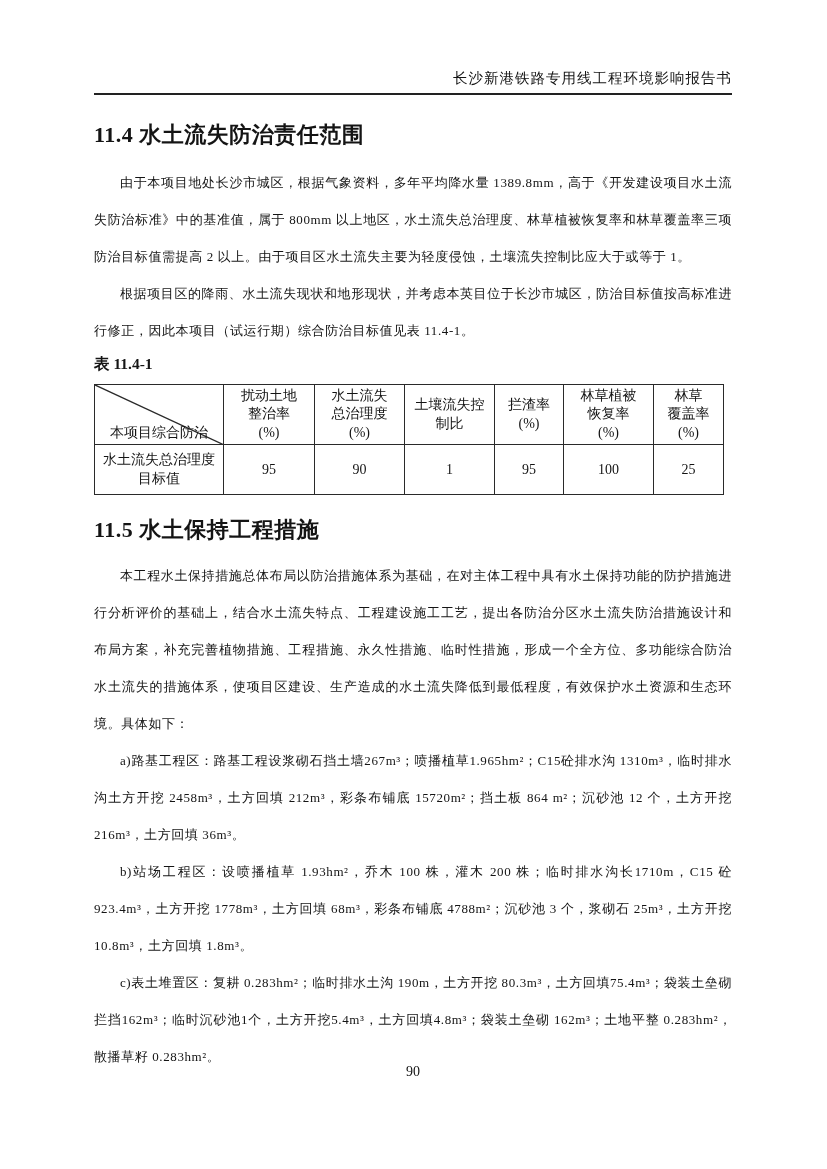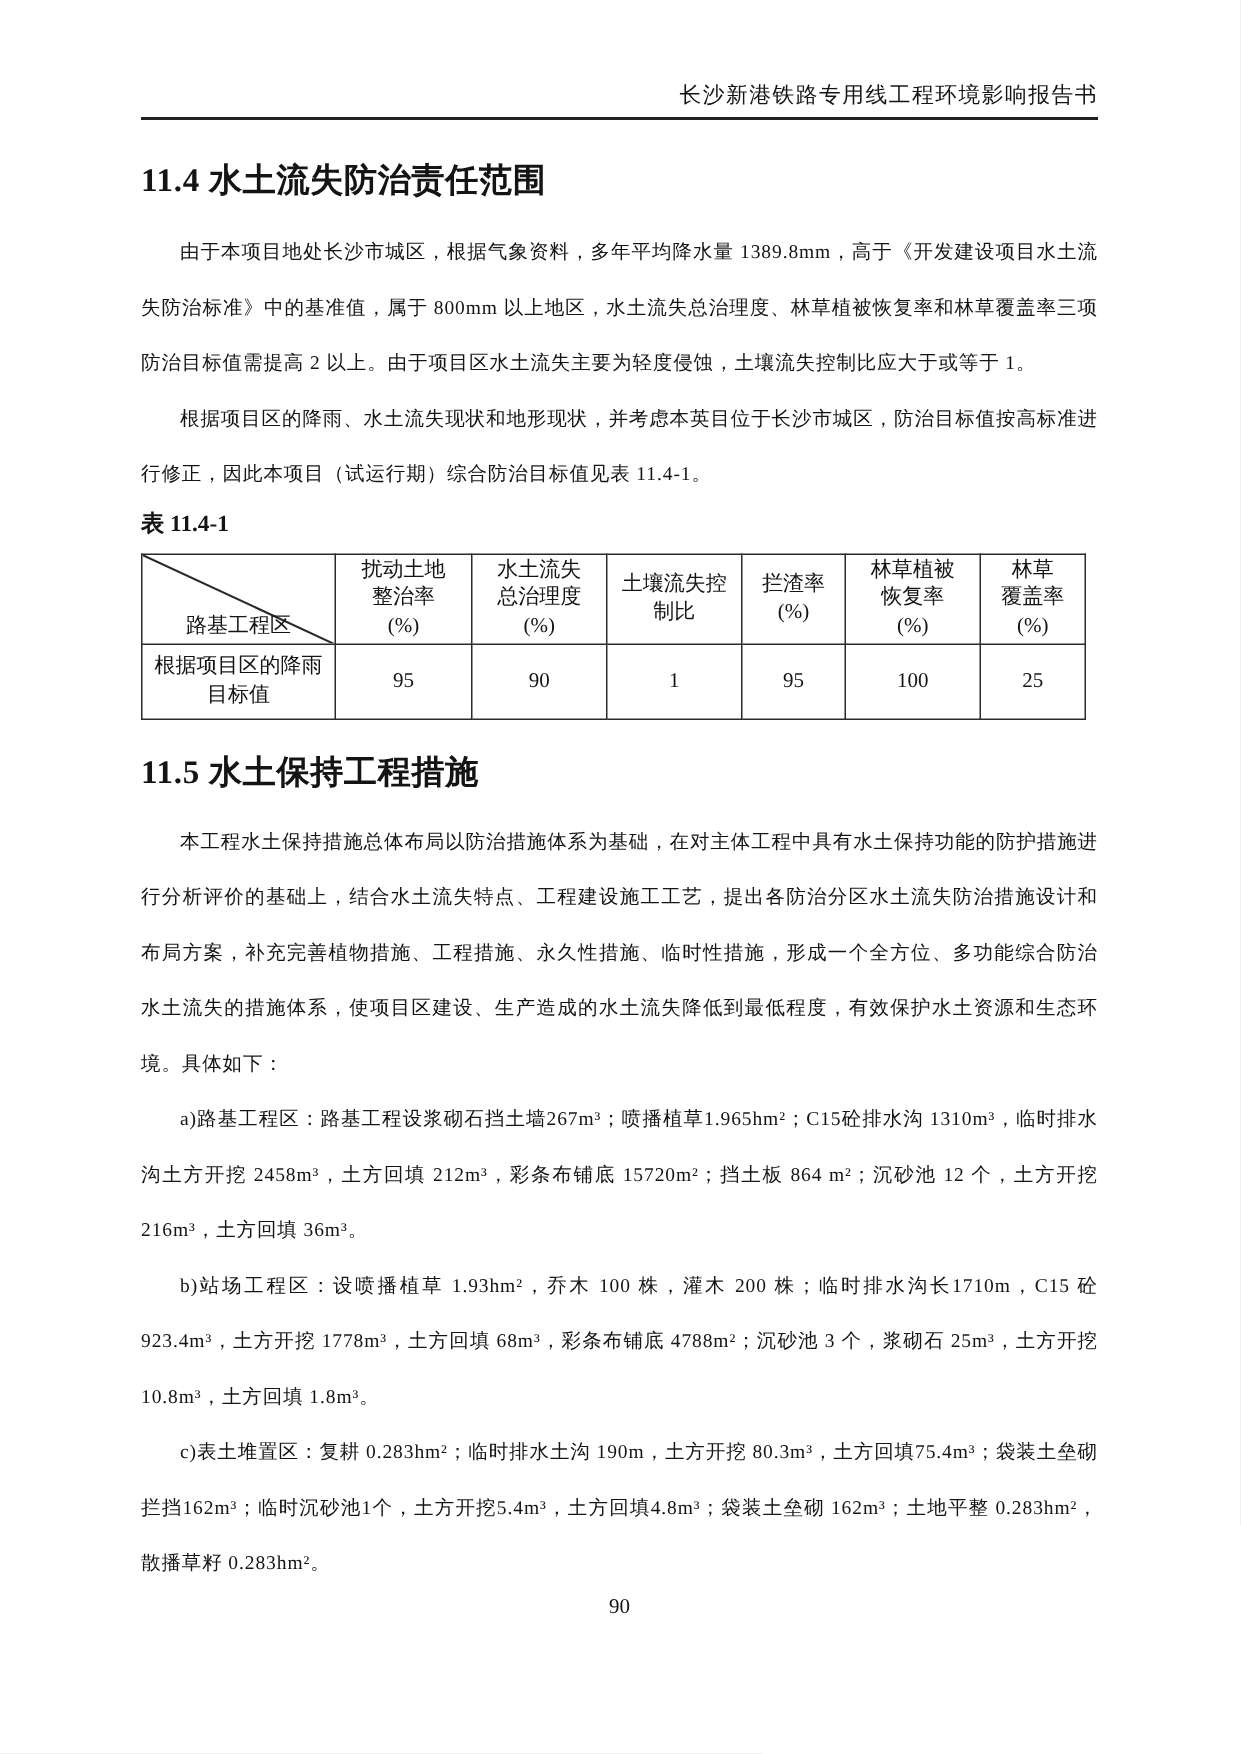--- a/index.html
+++ b/index.html
@@ -13,21 +13,21 @@
     color: #141414;
     overflow: hidden;
   }
   .content {
     position: absolute;
     left: 94px;
     top: 0;
     width: 638px;
   }
   .running-header {
-    padding-top: 54px;
+    padding-top: 69px;
     padding-bottom: 5px;
     border-bottom: 2px solid #222;
     text-align: right;
     font-size: 14.5px;
     letter-spacing: 1px;
   }
   .section-heading {
     margin: 0;
     margin-top: 25px;
     margin-bottom: 14px;
@@ -113,41 +113,41 @@
           <col style="width:69px">
           <col style="width:90px">
           <col style="width:70px">
       </colgroup>
       <tbody>
         <tr class="hdr-row">
           <td class="corner-cell">
             <svg viewBox="0 0 100 100" preserveAspectRatio="none">
               <line x1="0" y1="0" x2="100" y2="100" stroke="#2a2a2a" stroke-width="1.4" vector-effect="non-scaling-stroke"></line>
             </svg>
-            <span class="corner-text">路基工程区</span>
+            <span class="corner-text">本项目综合防治</span>
           </td>
           <th>扰动土地
 整治率
 (%)</th>
           <th>水土流失
 总治理度
 (%)</th>
           <th>土壤流失控
 制比</th>
           <th>拦渣率
 (%)</th>
           <th>林草植被
 恢复率
 (%)</th>
           <th>林草
 覆盖率
 (%)</th>
         </tr>
         <tr class="body-row2">
-          <td>根据项目区的降雨
+          <td>水土流失总治理度
 目标值</td>
           <td>95</td>
           <td>90</td>
           <td>1</td>
           <td>95</td>
           <td>100</td>
           <td>25</td>
         </tr>
       </tbody>
     </table>

